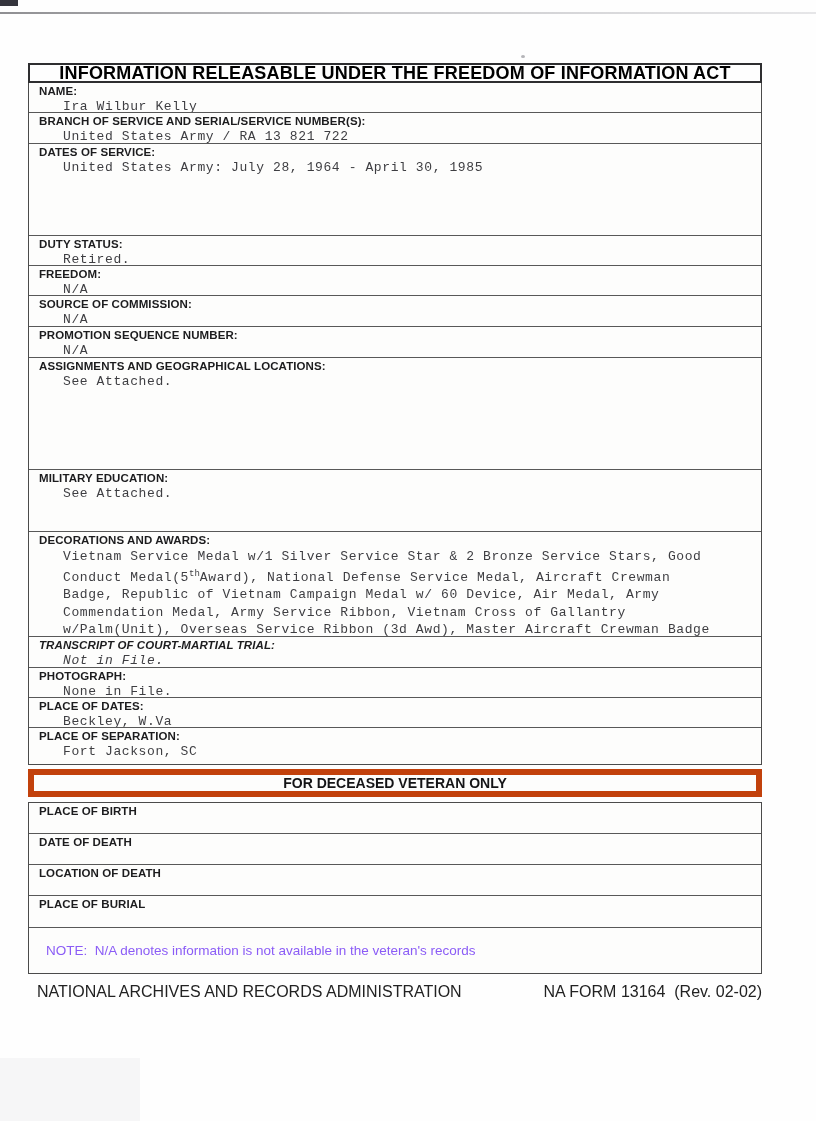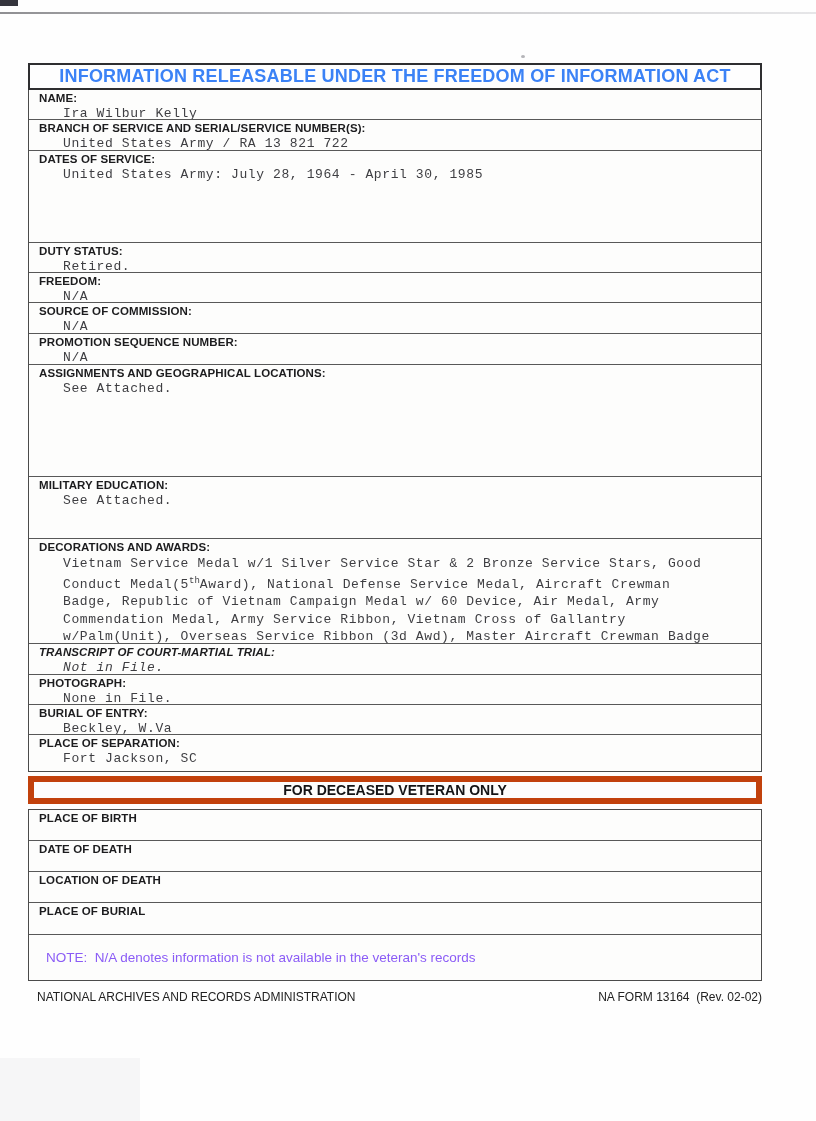--- a/index.html
+++ b/index.html
@@ -26,24 +26,24 @@
     background: #f6f6f7;
   }
   .speck { position: absolute; background: #b4b4b8; border-radius: 50%; }
   .speck.s1 { left: 521px; top: 55px; width: 4px; height: 3px; }
   .speck.s2 { left: 544px; top: 546px; width: 5px; height: 4px; }
 
   .doc { position: absolute; left: 28px; top: 63px; width: 734px; }
 
   .title-box {
     border: 2px solid #2e2e30;
-    height: 27px;
+    height: 20px;
     display: flex; align-items: center; justify-content: center;
     font-weight: bold; font-size: 18px; letter-spacing: .2px;
-    color: #3b82f6; white-space: nowrap;
+    color: #000000; white-space: nowrap;
   }
 
   .tbl { border: 1px solid #4b4b4b; background: #fdfdfc; }
   #main-table { border-top: none; }
 
   .row { position: relative; overflow: hidden; padding-top: 2px; }
   .rows-wrap .row + .row, #main-table .row + .row { border-top: 1px solid #585858; }
 
   .flabel {
     font-size: 11.5px; font-weight: bold; color: #1c1c1e;
@@ -71,21 +71,21 @@
   .note-row {
     height: 46px;
     border-top: 1px solid #585858;
     display: flex; align-items: center;
   }
   .note-text { font-size: 13.5px; color: #8b5cf6; padding-left: 17px; white-space: pre-wrap; }
 
   .doc-footer {
     display: flex; justify-content: space-between;
     margin-top: 9px; padding-left: 9px;
-    font-size: 12px; color: #222;
+    font-size: 16px; color: #222;
   }
   .doc-footer span { white-space: pre; }
 </style>
 </head>
 <body>
 
 <div class="corner-artifact"></div>
 <div class="top-line"></div>
 <div class="bottom-shade"></div>
 <div class="speck s1"></div>
@@ -137,21 +137,21 @@
       </div>
       <div class="row" style="height: 31px; font-style: italic;">
         <div class="flabel">TRANSCRIPT OF COURT-MARTIAL TRIAL:</div>
         <div class="fvalue">Not in File.</div>
       </div>
       <div class="row" style="height: 30px;">
         <div class="flabel">PHOTOGRAPH:</div>
         <div class="fvalue">None in File.</div>
       </div>
       <div class="row" style="height: 30px;">
-        <div class="flabel">BURIAL OF ENTRY:</div>
+        <div class="flabel">PLACE OF DATES:</div>
         <div class="fvalue">Beckley, W.Va</div>
       </div>
       <div class="row" style="height: 37px;">
         <div class="flabel">PLACE OF SEPARATION:</div>
         <div class="fvalue">Fort Jackson, SC</div>
       </div>
     </div>
 
   <div class="deceased-header">FOR DECEASED VETERAN ONLY</div>
 

